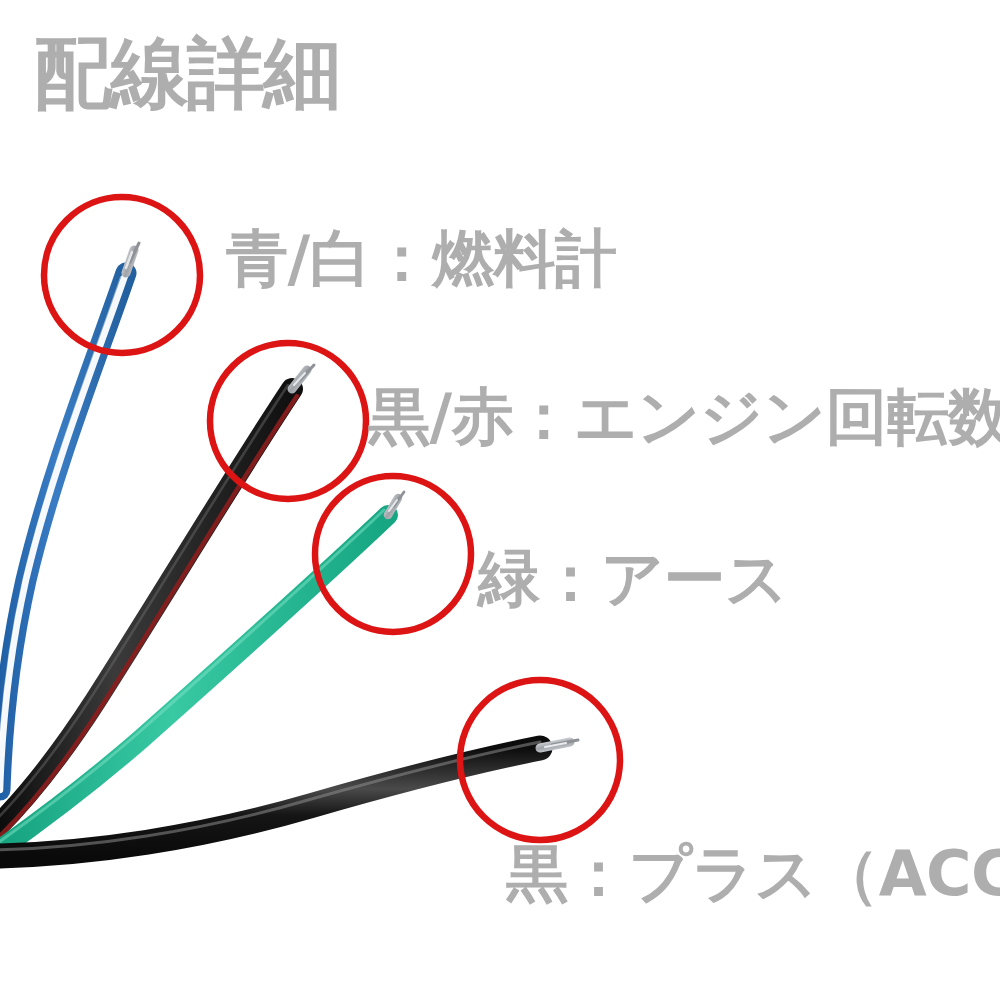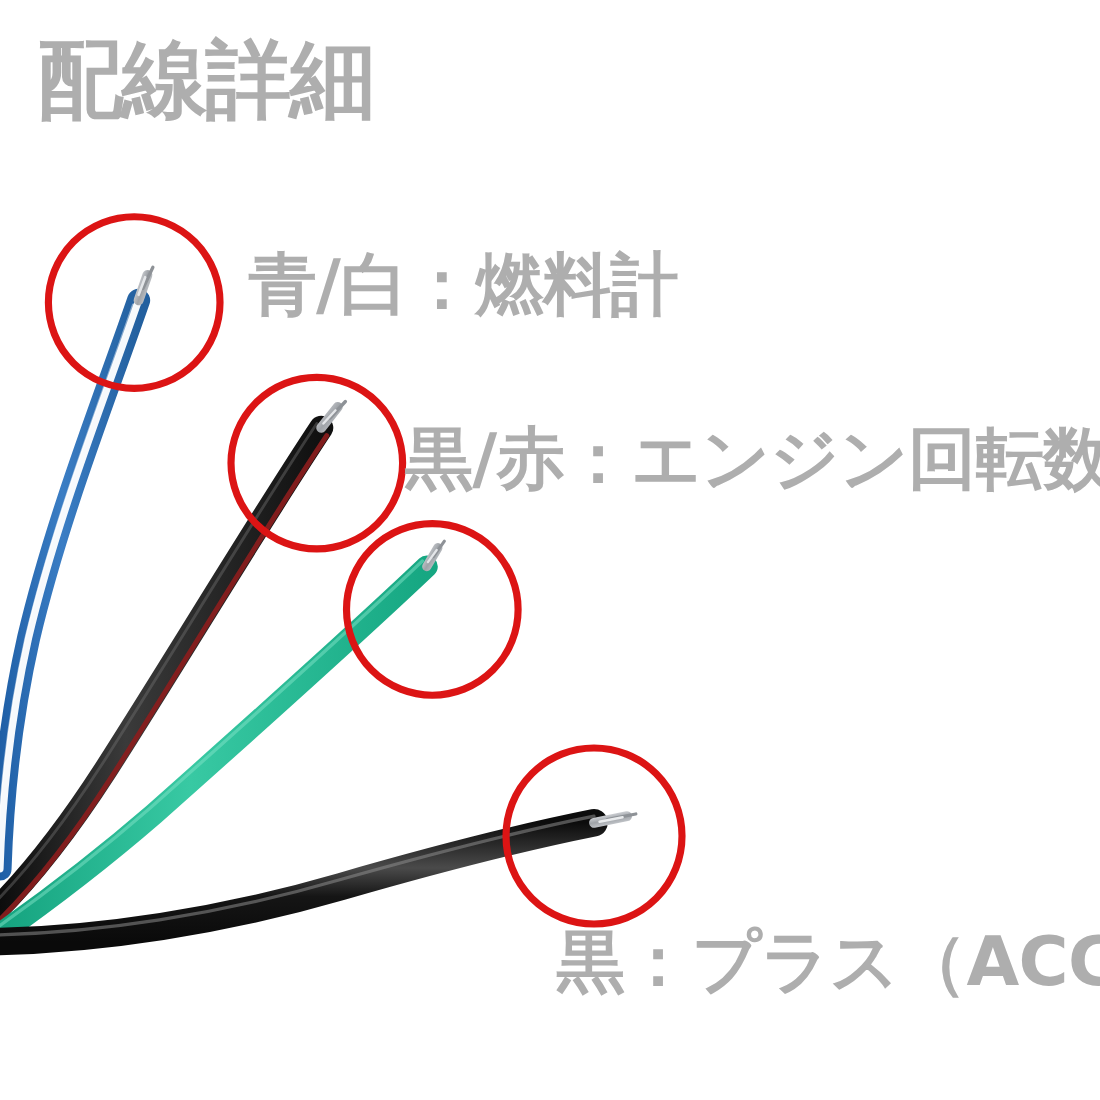--- a/index.html
+++ b/index.html
@@ -125,16 +125,17 @@
     <circle cx="393" cy="554" r="78" fill="none" stroke="#dc1414" stroke-width="6.5"></circle>
     <circle cx="540" cy="760" r="80" fill="none" stroke="#dc1414" stroke-width="6.5"></circle>
   </svg>
 
   <div id="page-title" class="lbl">配線詳細</div>
 
   <div id="label-blue-white" class="lbl">青/白：燃料計</div>
 
   <div id="label-black-red" class="lbl">黒/赤：エンジン回転数</div>
 
+  <div id="label-green" class="lbl">緑：アース</div>
 
   <div id="label-black-acc" class="lbl">黒：プラス（ACC）</div>
 
 </div>
 
 </body></html>

